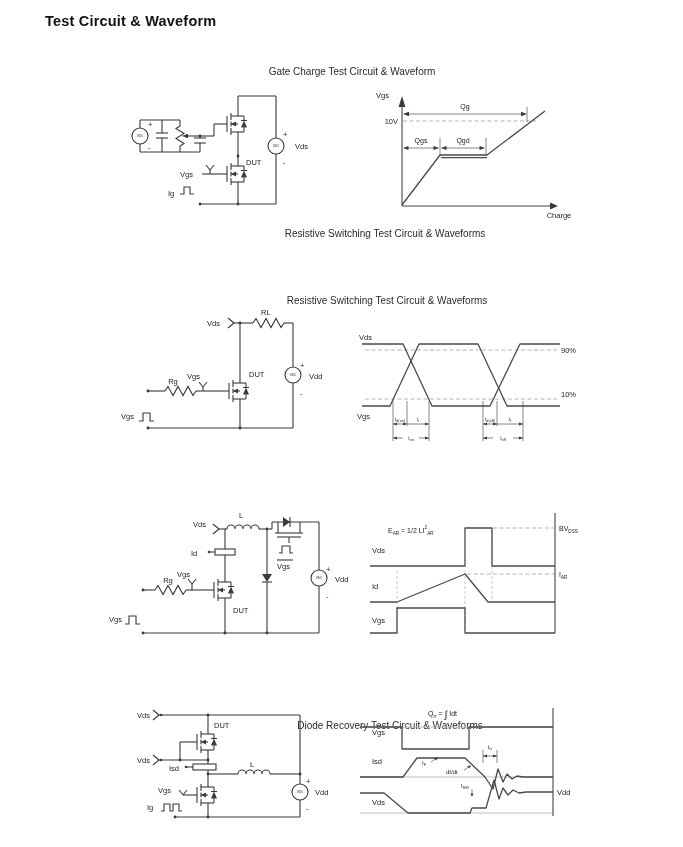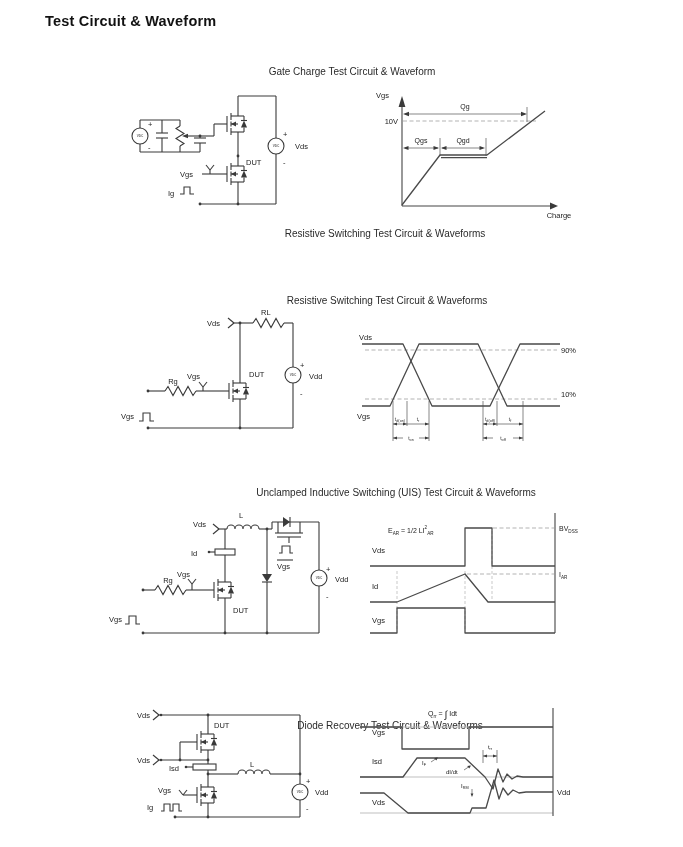--- a/index.html
+++ b/index.html
@@ -219,21 +219,20 @@
   <polygon class="fill" points="46,111 50,109.5 50,112.5"></polygon>
       <polygon class="fill" points="82,111 78,109.5 78,112.5"></polygon>
   <text class="tlbl" x="64" y="113" text-anchor="middle"><tspan>t</tspan><tspan class="tsub" dy="1.2">on</tspan></text>
   <line class="thin" x1="136" y1="111" x2="146" y2="111"></line>
       <line class="thin" x1="166" y1="111" x2="176" y2="111"></line>
   <polygon class="fill" points="136,111 140,109.5 140,112.5"></polygon>
       <polygon class="fill" points="176,111 172,109.5 172,112.5"></polygon>
   <text class="tlbl" x="156" y="113" text-anchor="middle"><tspan>t</tspan><tspan class="tsub" dy="1.2">off</tspan></text>
 </svg>
 
-<div class="sec-title" style="left:396px;top:487px">Unclamped Inductive Switching (UIS) Test Circuit &amp; Waveforms</div>
 
 <svg style="left:95px;top:500px" width="255" height="150" viewBox="0 0 255 150">
   <g class="wire">
     <line x1="118" y1="24" x2="124" y2="29"></line>
         <line x1="118" y1="34" x2="124" y2="29"></line>
     <line x1="124" y1="29" x2="132" y2="29"></line>
     <line x1="164" y1="29" x2="177" y2="29"></line>
         <line x1="177" y1="29" x2="177" y2="22"></line>
     <line x1="177" y1="22" x2="224" y2="22"></line>
     <line x1="195" y1="17" x2="195" y2="27"></line>

